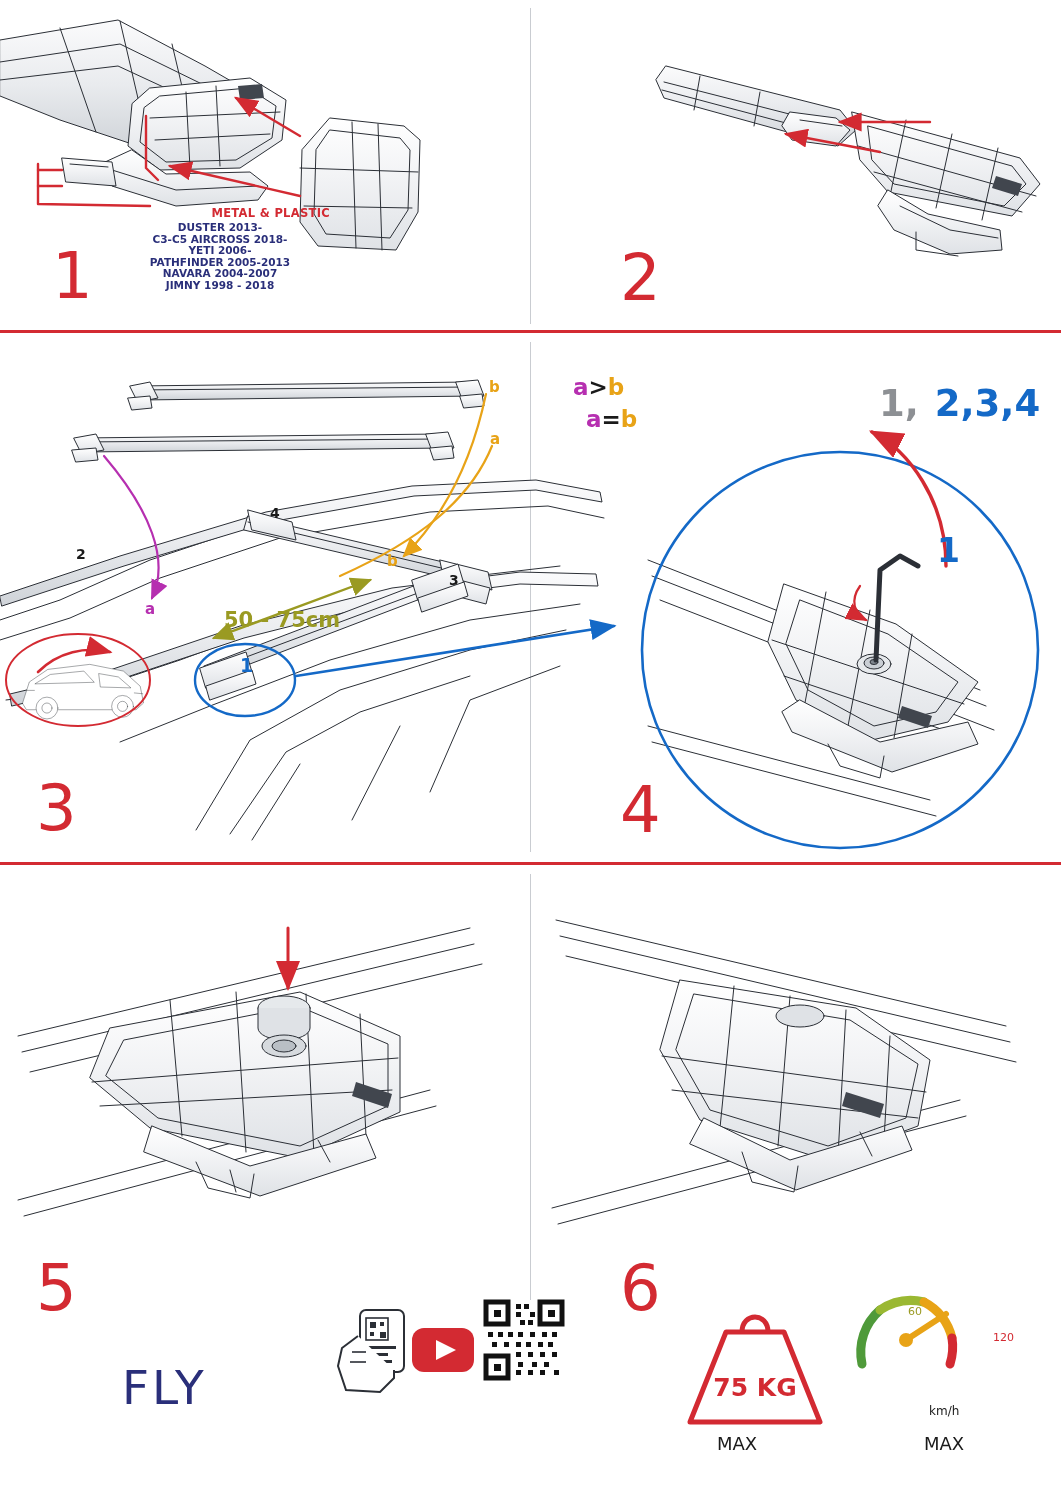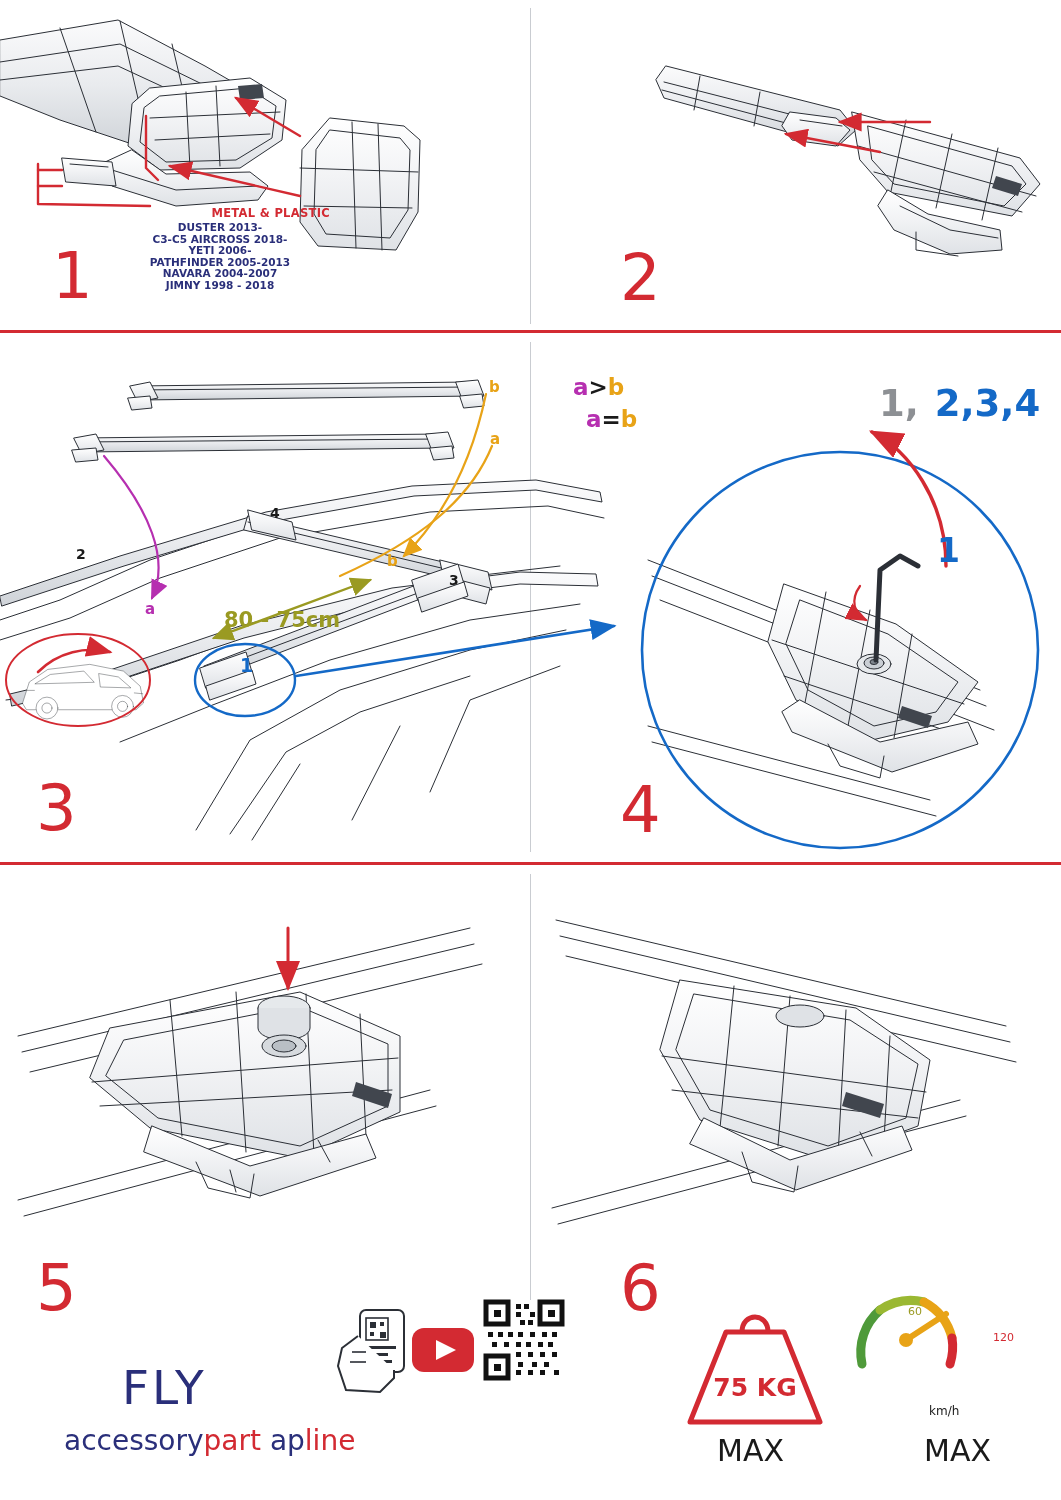--- a/index.html
+++ b/index.html
@@ -114,21 +114,21 @@
   .brandline .line{color:#d32a32;}
 
   .kg{
     position:absolute;left:703px;top:1373px;width:104px;
     text-align:center;color:#d32a32;
     font-size:25px;font-weight:bold;
     font-family:"DejaVu Sans", sans-serif;
   }
   .maxlabel{
     position:absolute;color:#1a1a1a;
-    font-size:30px;font-family:"DejaVu Sans", sans-serif;
+    font-size:18px;font-family:"DejaVu Sans", sans-serif;
   }
   .maxlabel.left{left:717px;top:1433px;}
   .maxlabel.right{left:924px;top:1433px;}
   .kmh{
     position:absolute;left:929px;top:1404px;
     color:#1a1a1a;font-size:12px;
     font-family:"DejaVu Sans", sans-serif;
   }
   .gaugetick{
     position:absolute;font-size:11px;color:#9a9a22;
@@ -523,33 +523,30 @@
   <div class="lbl lbl-3">3</div>
   <div class="lbl lbl-4">4</div>
   <div class="lbl lbl-1circle">1</div>
 
   <div class="ineq one">
     <span class="a">a</span><span class="op">&gt;</span><span class="b">b</span>
   </div>
   <div class="ineq two">
     <span class="a">a</span><span class="op">=</span><span class="b">b</span>
   </div>
-  <div class="dist">80 - 75cm</div>
+  <div class="dist">50 - 75cm</div>
 
   <div class="stepnum" style="left:620px;top:778px;">4</div>
   <div class="seq1234">
     <span class="g">1,</span><span class="blue">2,3,4</span>
   </div>
   <div class="big1">1</div>
 
   <div class="stepnum" style="left:36px;top:1256px;">5</div>
   <div class="fly">FLY</div>
-  <div class="brandline">
-    <span class="accessory">accessory</span><span class="part">part</span>&nbsp;<span class="ap">ap</span><span class="line">line</span>
-  </div>
 
   <div class="stepnum" style="left:620px;top:1256px;">6</div>
   <div class="kg">75 KG</div>
   <div class="maxlabel left">MAX</div>
   <div class="maxlabel right">MAX</div>
   <div class="kmh">km/h</div>
   <div class="gaugetick t60">60</div>
   <div class="gaugetick t120">120</div>
 
 </div>

